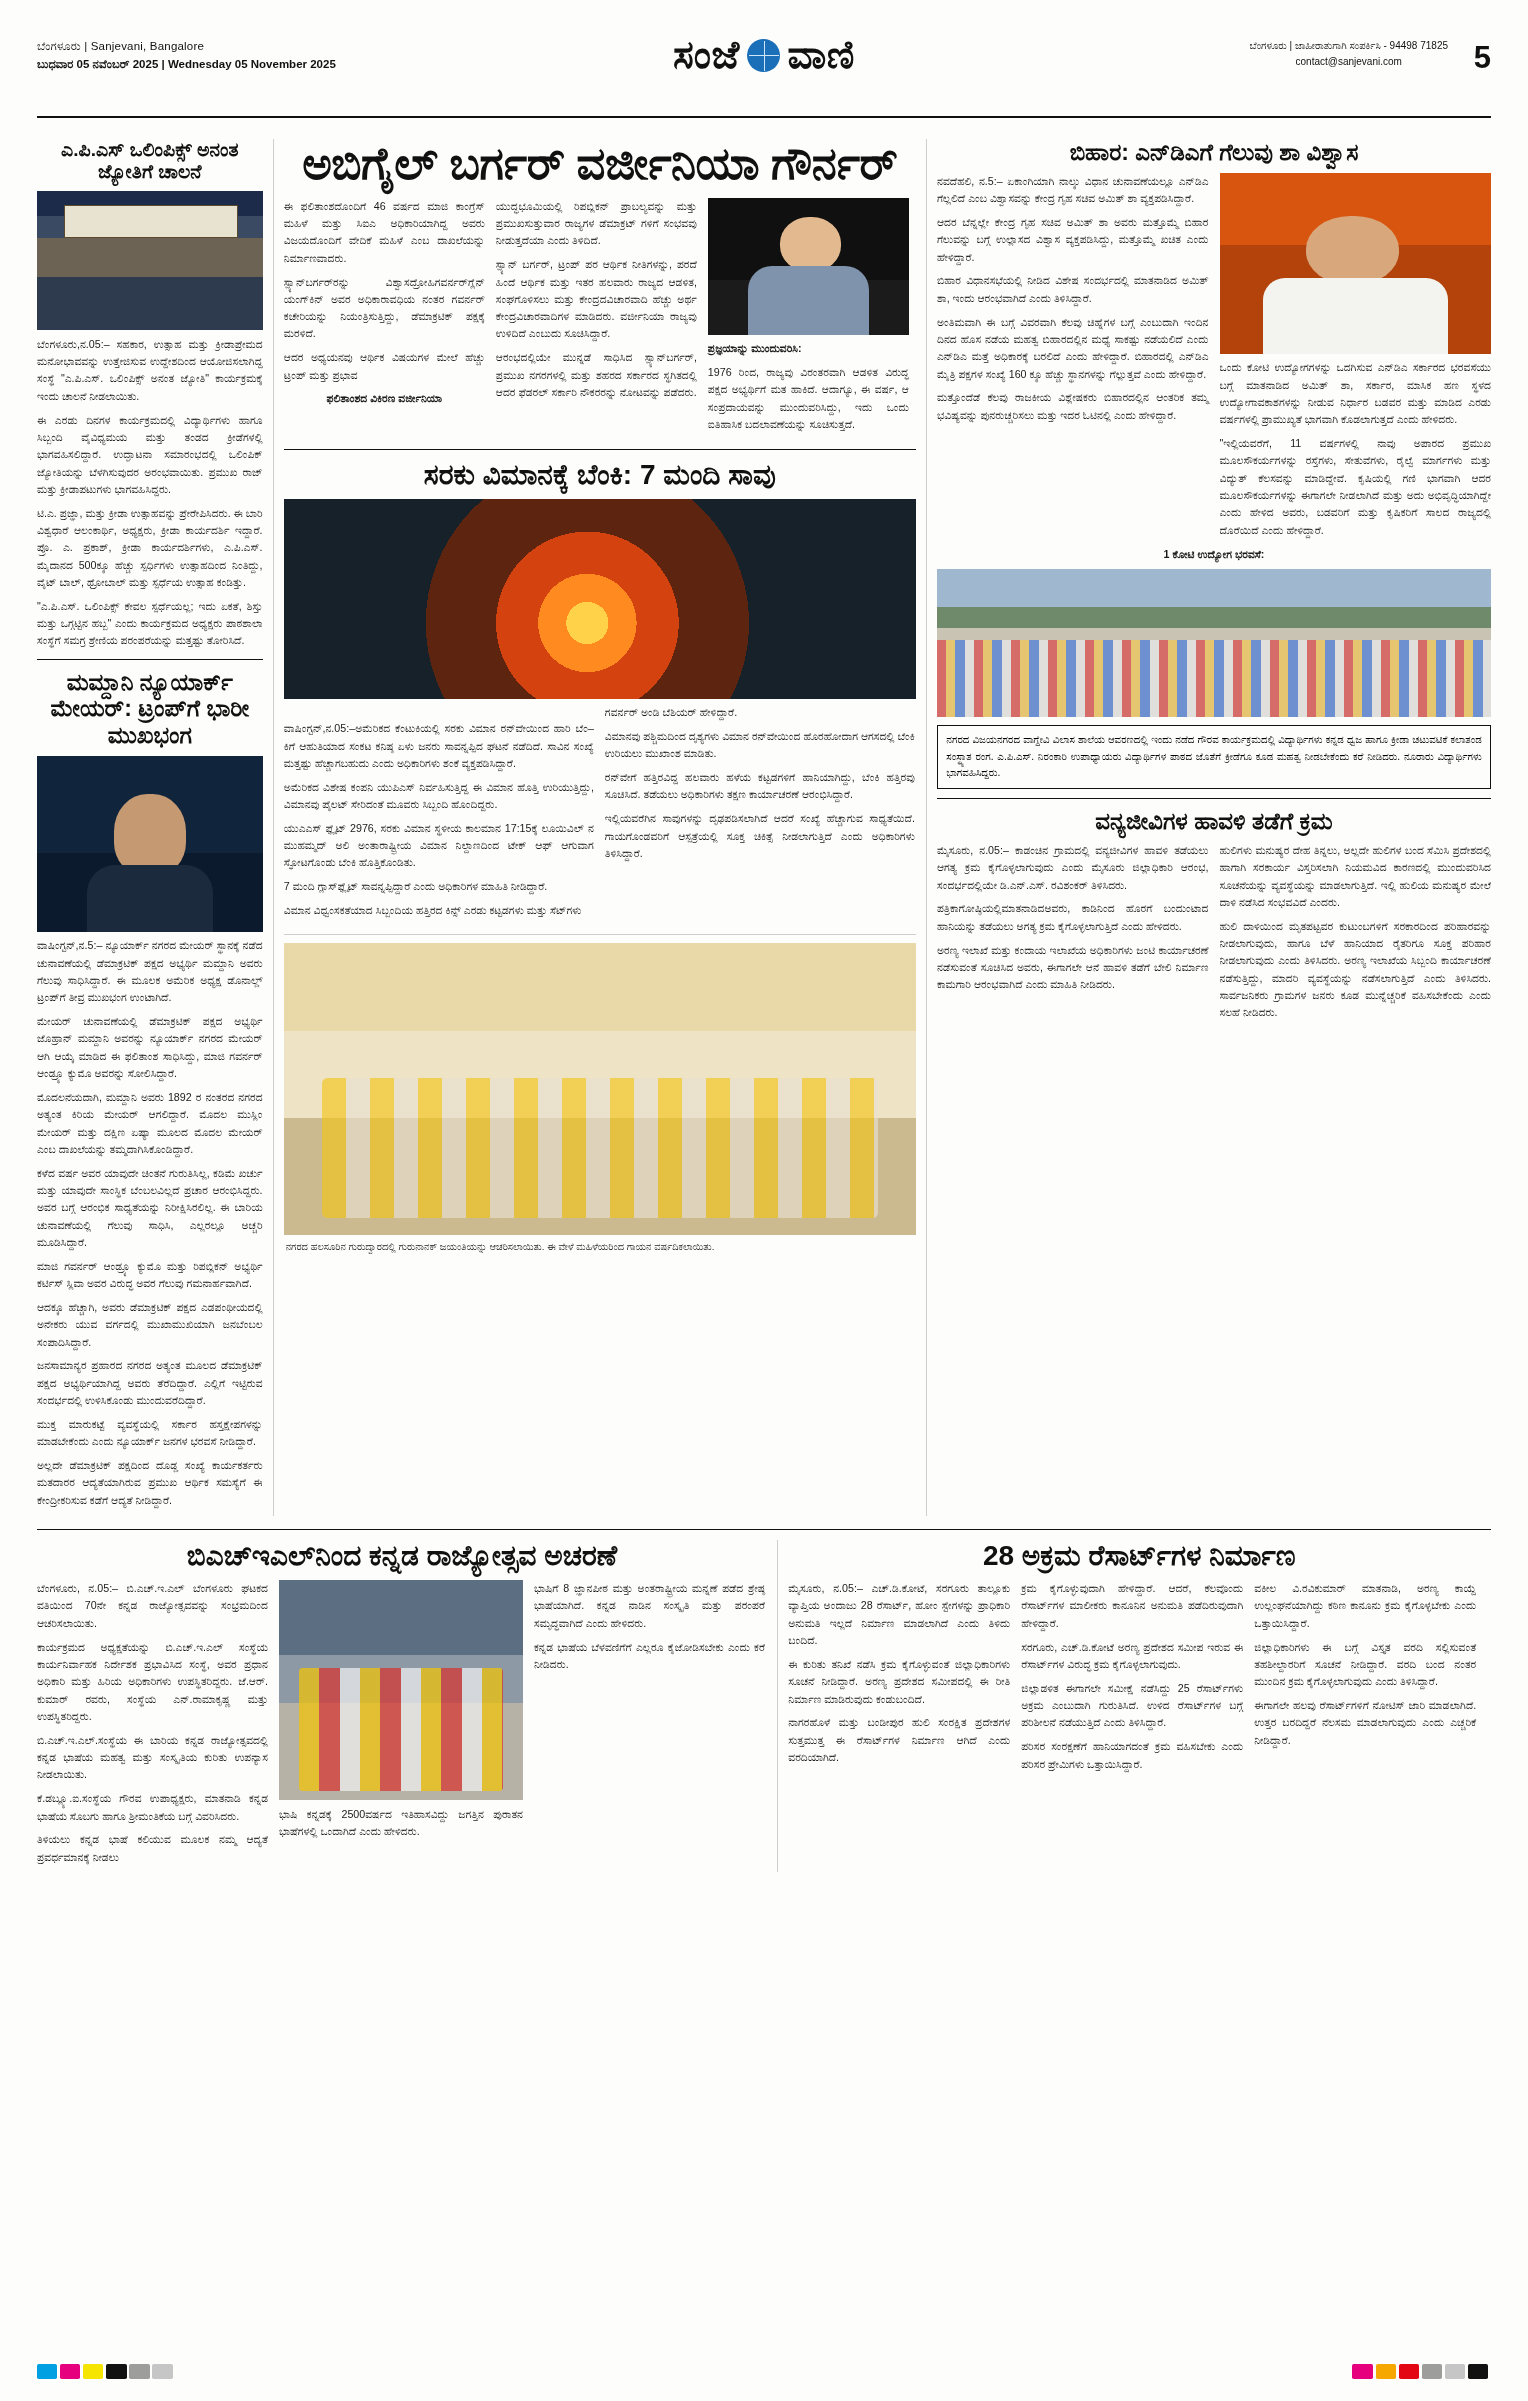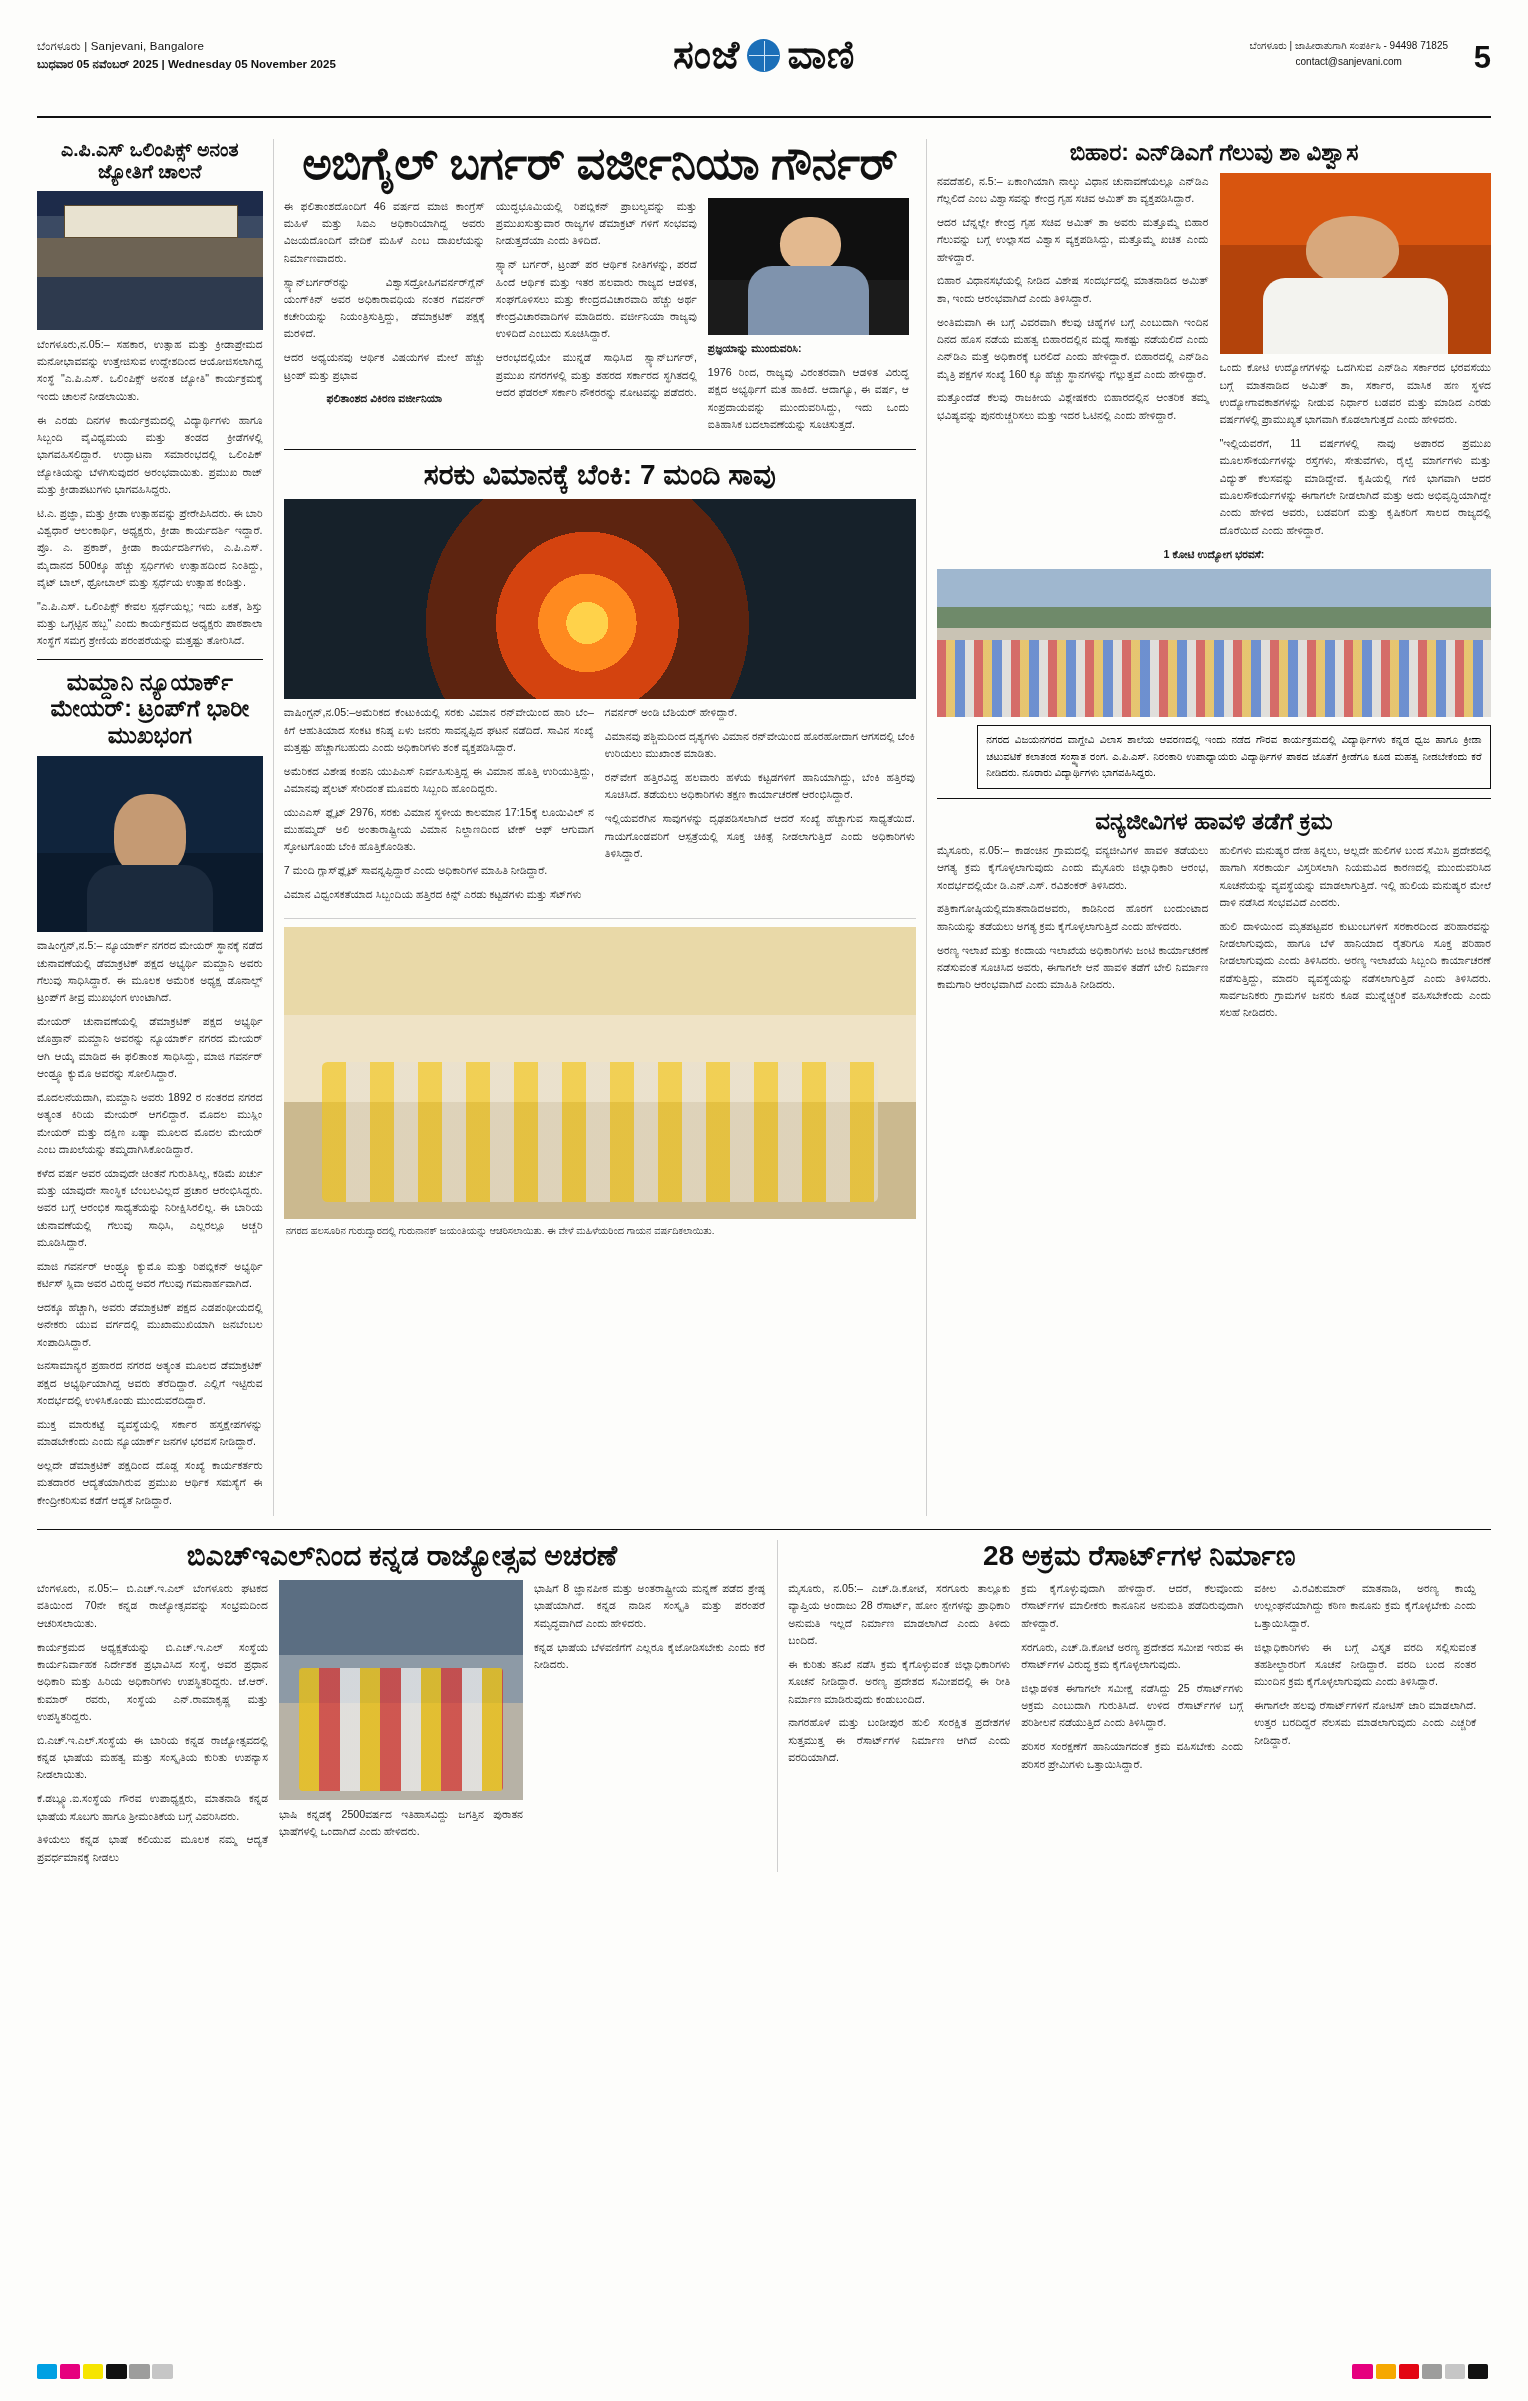--- a/index.html
+++ b/index.html
@@ -27,21 +27,21 @@
   .col{box-sizing:border-box;}
   .vsep{width:0.9px;background:#cfcfcf;margin:0 10.2px;flex:0 0 0.9px;}
   .hsep{height:0.9px;background:#111;margin:9.2px 0;}
   .hsep-light{height:0.9px;background:#cfcfcf;margin:8.3px 0;}
   h1.head{font-size:19px;line-height:1.18;font-weight:bold;color:#111;margin:0 0 7.4px 0;text-align:center;}
   h1.mega{font-size:45px;line-height:1.1;font-weight:bold;color:#111;margin:0 0 9.2px 0;text-align:center;letter-spacing:-0.5px;}
   h2.sub{font-size:28px;line-height:1.15;font-weight:bold;color:#111;margin:0 0 7.4px 0;text-align:center;}
   h2.sub2{font-size:23px;line-height:1.15;font-weight:bold;color:#111;margin:0 0 7.4px 0;text-align:center;}
   p.body{font-size:10.7px;line-height:1.62;color:#1a1a1a;margin:0 0 6.5px 0;text-align:justify;}
   .capt{font-size:9.8px;line-height:1.5;color:#222;margin:4.6px 1.8px 0 1.8px;}
-  .boxcapt{border:0.9px solid #111;padding:6.5px 8.3px;font-size:10.2px;line-height:1.6;text-align:justify;margin-top:7.4px;margin-left:40px;}
+  .boxcapt{border:0.9px solid #111;padding:6.5px 8.3px;font-size:10.2px;line-height:1.6;text-align:justify;margin-top:7.4px;}
   .imgbox{width:100%;background:#ddd;position:relative;overflow:hidden;}
   
   .ph-apsolympic{background:
       linear-gradient(#1d2b4a 0 18%, #3b4a63 18% 34%, #6d6354 34% 62%, #2e3a4e 62% 100%);
   }
   .ph-apsolympic:after{content:"";position:absolute;left:12%;top:10%;width:76%;height:22%;background:#e8e2d0;border:1.8px solid #5c4a2e;}
   .ph-trump{background:linear-gradient(#10243c 0 55%, #0b1a2c 55% 100%);}
   .ph-trump:before{content:"";position:absolute;left:34%;top:22%;width:32%;height:46%;border-radius:46% 46% 40% 40%;background:#c59a73;}
   .ph-trump:after{content:"";position:absolute;left:22%;top:62%;width:56%;height:40%;background:#1b2a3d;border-radius:28px 28px 0 0;}
   .ph-abigail{background:linear-gradient(#101010 0 60%, #1b1b1b 60% 100%);}
@@ -138,21 +138,21 @@
             <p class="body">1976 ರಿಂದ, ರಾಜ್ಯವು ವಿರಂತರವಾಗಿ ಆಡಳಿತ ವಿರುದ್ಧ ಪಕ್ಷದ ಅಭ್ಯರ್ಥಿಗೆ ಮತ ಹಾಕಿದೆ. ಆದಾಗ್ಯೂ, ಈ ವರ್ಷ, ಆ ಸಂಪ್ರದಾಯವನ್ನು ಮುಂದುವರಿಸಿದ್ದು, ಇದು ಒಂದು ಐತಿಹಾಸಿಕ ಬದಲಾವಣೆಯನ್ನು ಸೂಚಿಸುತ್ತದೆ.</p>
           </div>
         </div>
 
         <div class="hsep"></div>
 
         <h2 class="sub">ಸರಕು ವಿಮಾನಕ್ಕೆ ಬೆಂಕಿ: 7 ಮಂದಿ ಸಾವು</h2>
         <div class="imgbox ph-fire" style="height:200px;"></div>
         <div style="height:5.5px"></div>
         <div style="display:flex;gap:11px;">
-          <div style="width:310px;">
+          <div style="width:310px;margin-top:16px;">
             <p class="body">ವಾಷಿಂಗ್ಟನ್,ನ.05:–ಅಮೆರಿಕದ ಕೆಂಟುಕಿಯಲ್ಲಿ ಸರಕು ವಿಮಾನ ರನ್‌ವೇಯಿಂದ ಹಾರಿ ಬೆಂ– ಕಿಗೆ ಆಹುತಿಯಾದ ಸಂಕಟ ಕನಿಷ್ಠ ಏಳು ಜನರು ಸಾವನ್ನಪ್ಪಿದ ಘಟನೆ ನಡೆದಿದೆ. ಸಾವಿನ ಸಂಖ್ಯೆ ಮತ್ತಷ್ಟು ಹೆಚ್ಚಾಗಬಹುದು ಎಂದು ಅಧಿಕಾರಿಗಳು ಶಂಕೆ ವ್ಯಕ್ತಪಡಿಸಿದ್ದಾರೆ.</p>
             <p class="body">ಅಮೆರಿಕದ ವಿಶೇಷ ಕಂಪನಿ ಯುಪಿಎಸ್ ನಿರ್ವಹಿಸುತ್ತಿದ್ದ ಈ ವಿಮಾನ ಹೊತ್ತಿ ಉರಿಯುತ್ತಿದ್ದು, ವಿಮಾನವು ಪೈಲಟ್ ಸೇರಿದಂತೆ ಮೂವರು ಸಿಬ್ಬಂದಿ ಹೊಂದಿದ್ದರು.</p>
             <p class="body">ಯುಎಎಸ್ ಫ್ಲೈಟ್ 2976, ಸರಕು ವಿಮಾನ ಸ್ಥಳೀಯ ಕಾಲಮಾನ 17:15ಕ್ಕೆ ಲೂಯಿವಿಲ್ ನ ಮುಹಮ್ಮದ್ ಅಲಿ ಅಂತಾರಾಷ್ಟ್ರೀಯ ವಿಮಾನ ನಿಲ್ದಾಣದಿಂದ ಟೇಕ್ ಆಫ್ ಆಗುವಾಗ ಸ್ಫೋಟಗೊಂಡು ಬೆಂಕಿ ಹೊತ್ತಿಕೊಂಡಿತು.</p>
             <p class="body">7 ಮಂದಿ ಗ್ಲಾಸ್‌ಫ್ಲೈಟ್ ಸಾವನ್ನಪ್ಪಿದ್ದಾರೆ ಎಂದು ಅಧಿಕಾರಿಗಳ ಮಾಹಿತಿ ನೀಡಿದ್ದಾರೆ.</p>
             <p class="body">ವಿಮಾನ ವಿಧ್ವಂಸಕತೆಯಾದ ಸಿಬ್ಬಂದಿಯ ಹತ್ತಿರದ ಕಿನ್ಸ್ ಎರಡು ಕಟ್ಟಡಗಳು ಮತ್ತು ಸೆಟ್‌ಗಳು</p>
           </div>
           <div style="width:310px;">
             <p class="body">ಗವರ್ನರ್ ಅಂಡಿ ಬೆಶಿಯರ್ ಹೇಳಿದ್ದಾರೆ.</p>
             <p class="body">ವಿಮಾನವು ಪಶ್ಚಿಮದಿಂದ ದೃಶ್ಯಗಳು ವಿಮಾನ ರನ್‌ವೇಯಿಂದ ಹೊರಹೋದಾಗ ಆಗಸದಲ್ಲಿ ಬೆಂಕಿ ಉರಿಯಲು ಮುಖಾಂಶ ಮಾಡಿತು.</p>
             <p class="body">ರನ್‌ವೇಗೆ ಹತ್ತಿರವಿದ್ದ ಹಲವಾರು ಹಳೆಯ ಕಟ್ಟಡಗಳಿಗೆ ಹಾನಿಯಾಗಿದ್ದು, ಬೆಂಕಿ ಹತ್ತಿರವು ಸೂಚಿಸಿದೆ. ತಡೆಯಲು ಅಧಿಕಾರಿಗಳು ತಕ್ಷಣ ಕಾರ್ಯಾಚರಣೆ ಆರಂಭಿಸಿದ್ದಾರೆ.</p>

